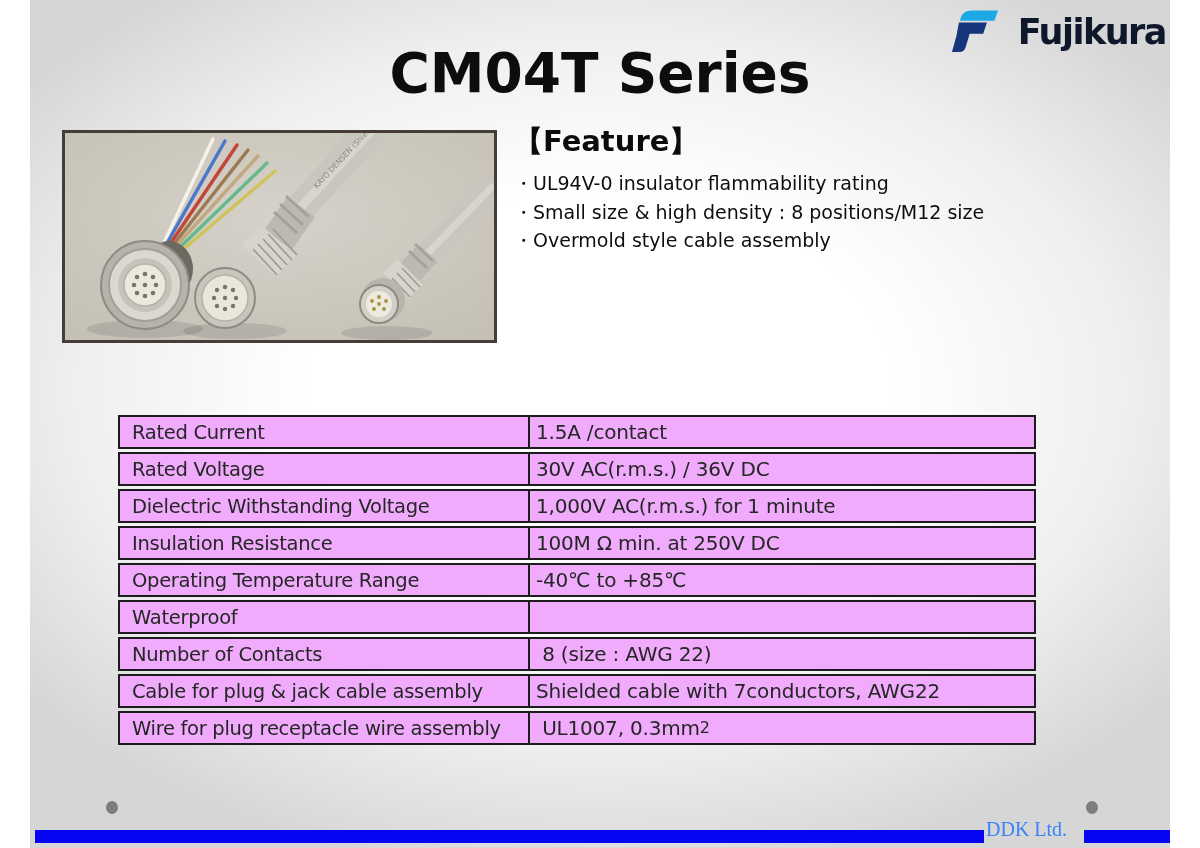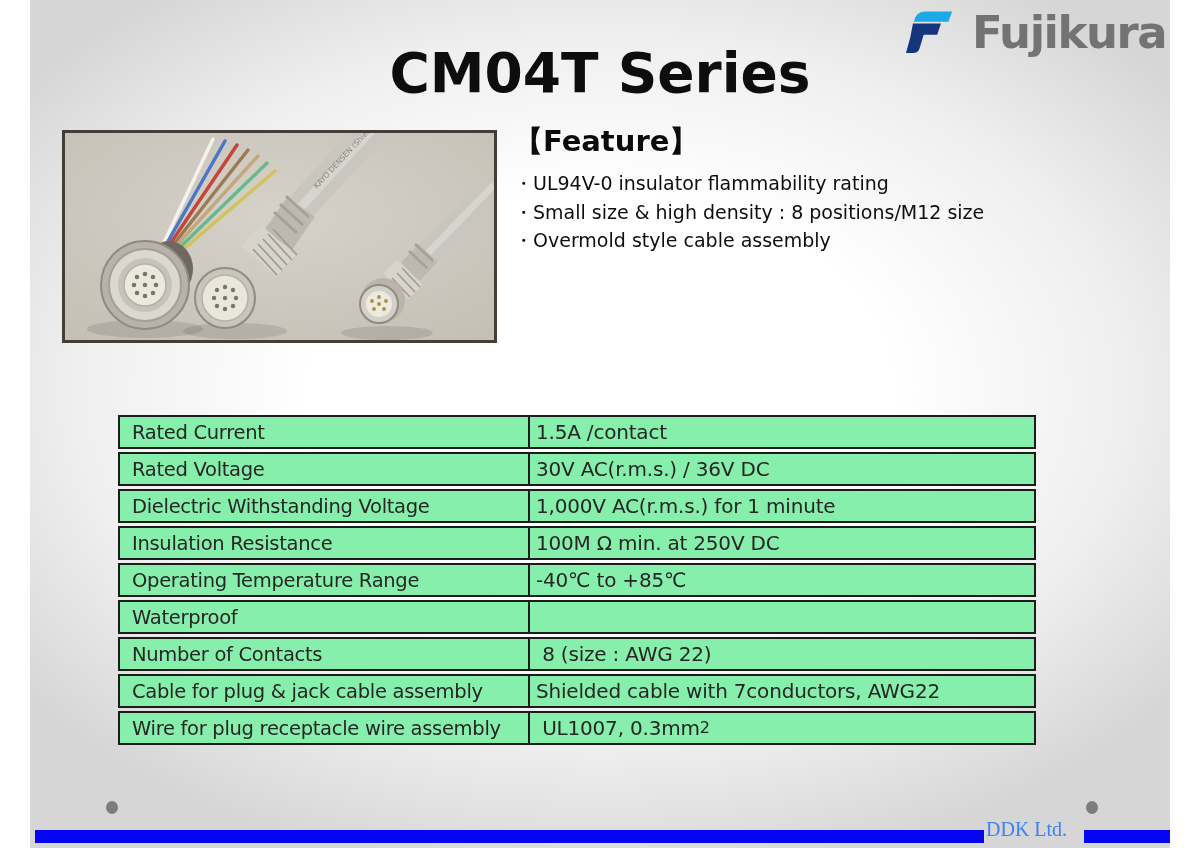--- a/index.html
+++ b/index.html
@@ -4,33 +4,33 @@
 <style>
   html,body{margin:0;padding:0;background:#ffffff;}
   .page{position:relative;width:1200px;height:848px;background:#ffffff;overflow:hidden;
         font-family:"DejaVu Sans","Liberation Sans",sans-serif;}
   .slide-bg{position:absolute;left:30px;top:0;width:1140px;height:848px;
         background:radial-gradient(ellipse 64% 58% at 50% 46%, #ffffff 0%, #ffffff 40%, #efefef 72%, #d6d6d6 100%);}
   .title{position:absolute;left:0;top:24px;width:1200px;text-align:center;
         font-size:55px;font-weight:bold;color:#0d0d0d;letter-spacing:0;margin-top:17px;}
   
   .logo{position:absolute;top:6px;right:34px;display:flex;align-items:center;}
-  .logo-text{font-size:45px;font-weight:bold;color:#737373;letter-spacing:-1.5px;margin-left:18px;}
+  .logo-text{font-size:35px;font-weight:bold;color:#0f172a;letter-spacing:-1.5px;margin-left:18px;}
   
   .photo{position:absolute;left:62px;top:130px;width:435px;height:213px;
         border:3px solid #463d36;box-sizing:border-box;background:#ccc7be;}
   .photo svg{display:block;}
   
   .features{position:absolute;left:514px;top:122px;width:620px;color:#0e0e0e;}
   .features-heading{font-size:29px;font-weight:bold;margin:0 0 7px 0;color:#0b0b0b;}
   .feature-item{font-size:19px;line-height:28.5px;white-space:nowrap;}
   
   .spec-table{position:absolute;left:118px;top:415px;width:918px;}
   .spec-row{display:flex;border:2px solid #1c1c1c;margin-bottom:3px;height:34px;
-        box-sizing:border-box;background:#86efac;}
+        box-sizing:border-box;background:#f0abfc;}
   .spec-label{width:410px;border-right:2px solid #1c1c1c;display:flex;align-items:center;
         padding-left:12px;box-sizing:border-box;font-size:19.5px;color:#262626;
         letter-spacing:-0.3px;white-space:nowrap;}
   .spec-value{flex:1;display:flex;align-items:center;padding-left:6px;font-size:20px;
         color:#262626;white-space:pre;letter-spacing:-0.2px;}
   .spec-value sup{font-size:0.8em;vertical-align:super;line-height:0;}
   
   .dot{position:absolute;width:12px;height:13px;border-radius:50%;background:#7d7d7d;top:801px;}
   .dot-left{left:106px;}
   .dot-right{left:1086px;}

